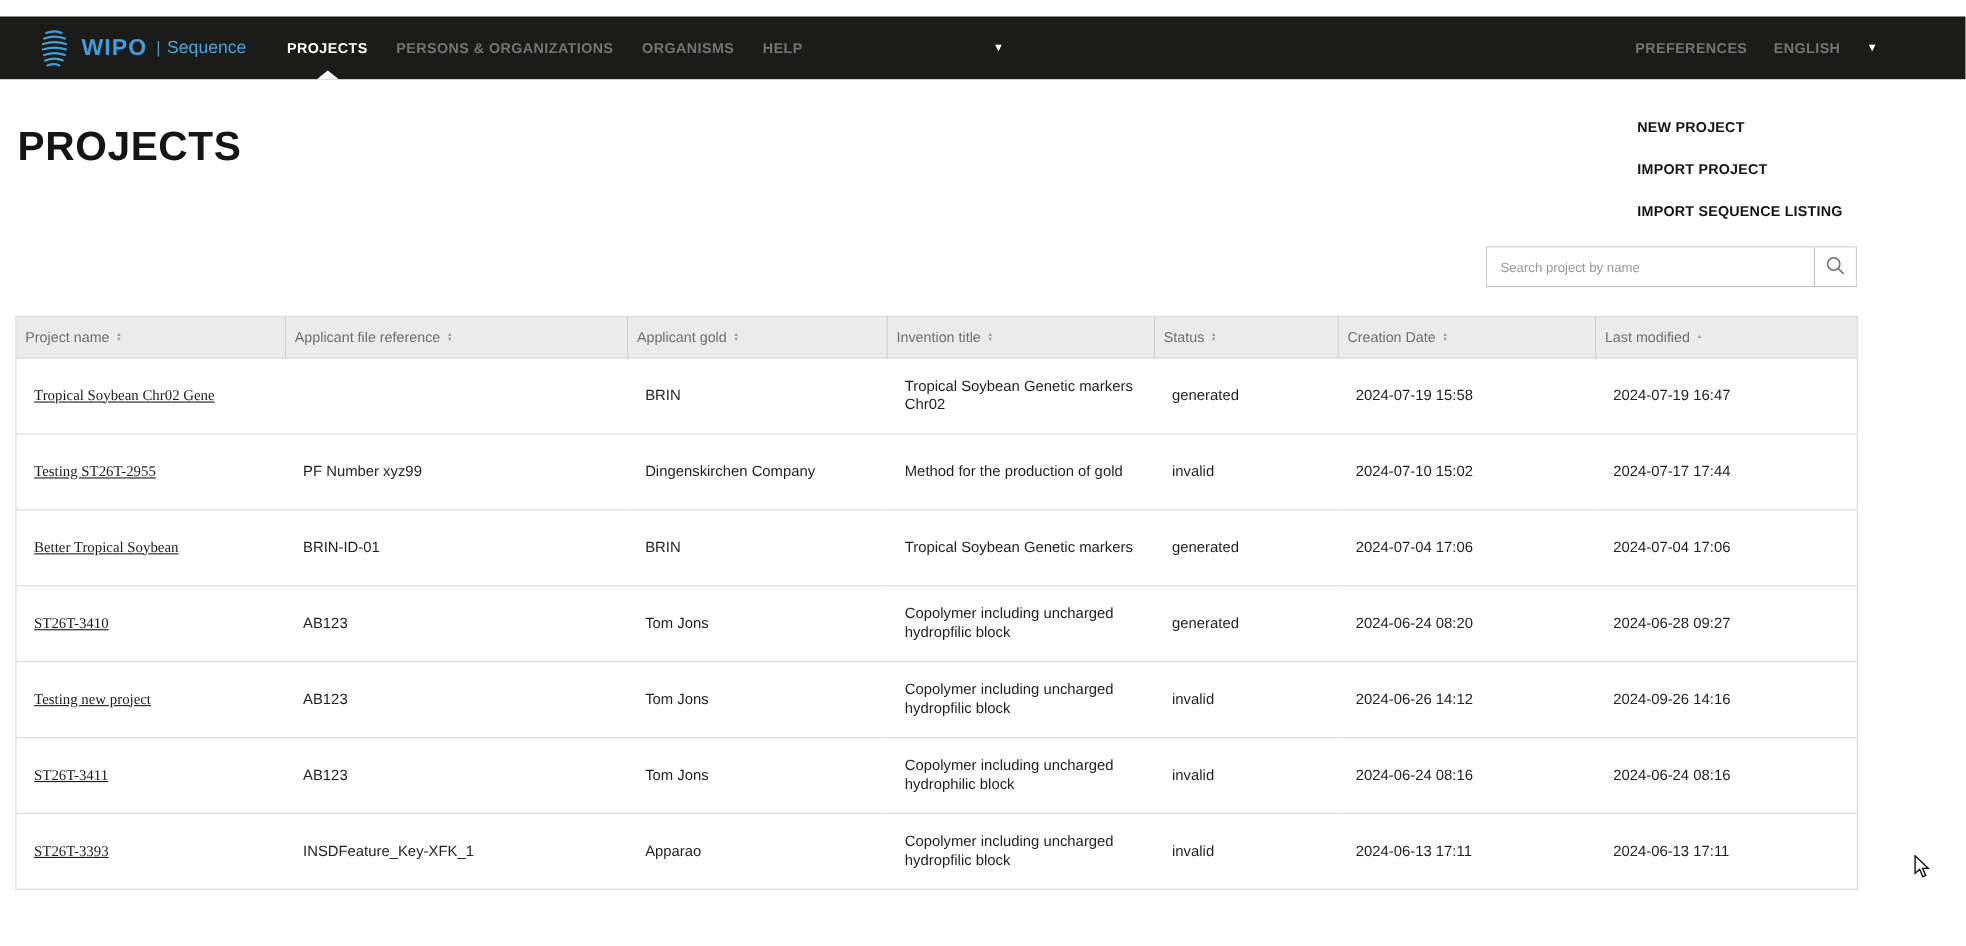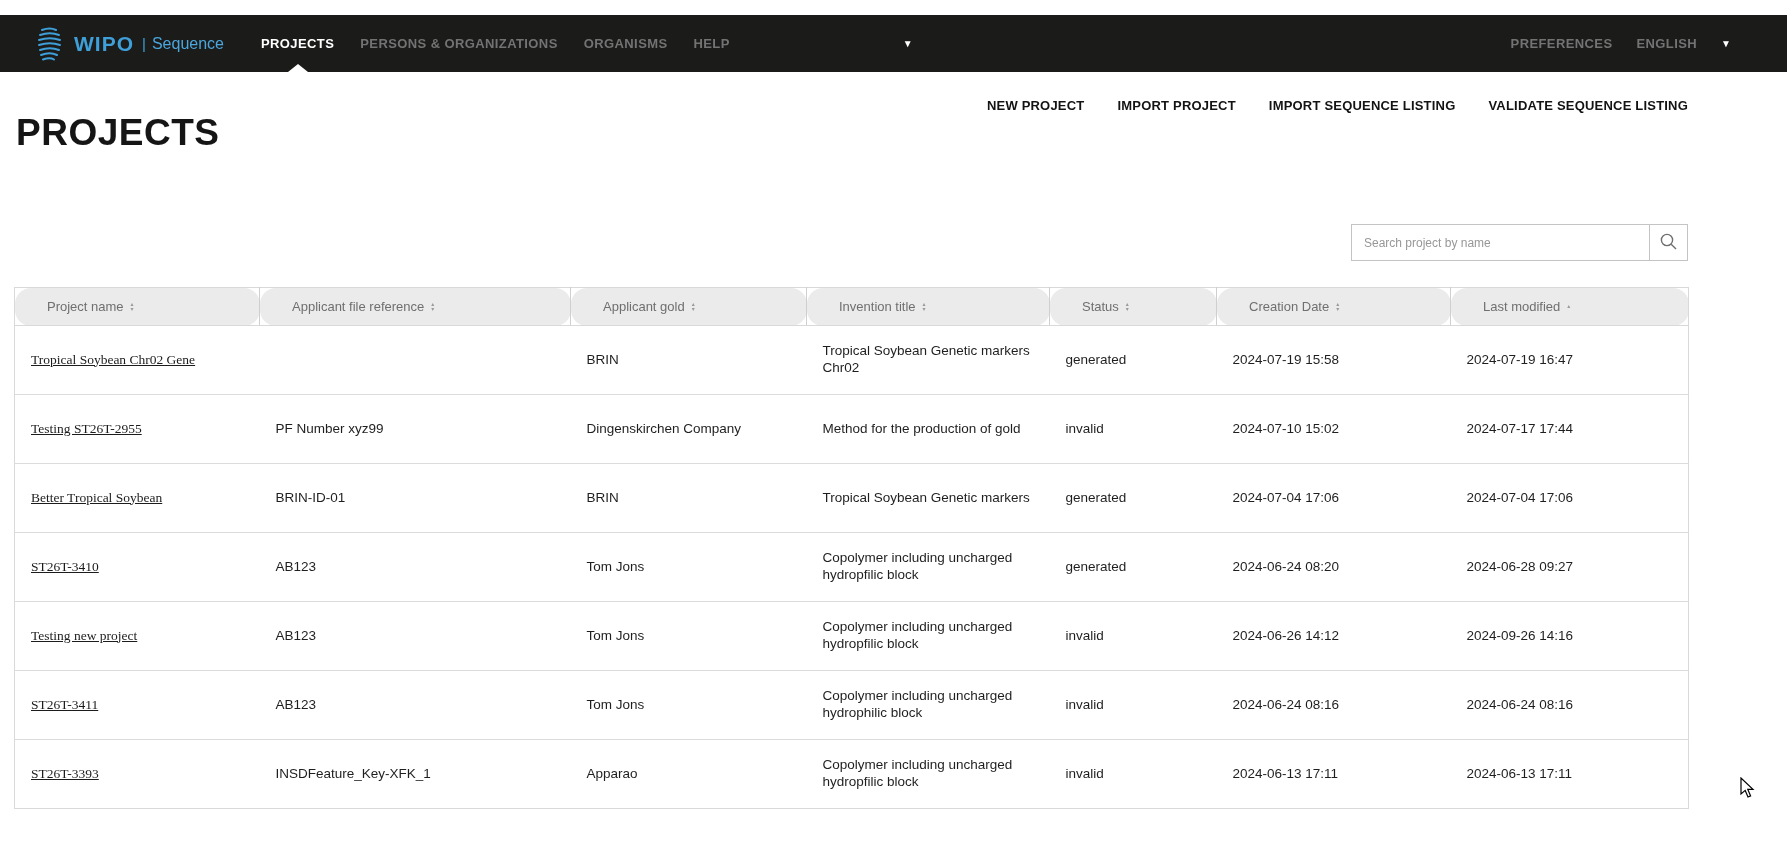--- a/index.html
+++ b/index.html
@@ -17,26 +17,26 @@
   .brand-prod { color:#4aa6dd; font-size:16px; }
   .nav-items { display:flex; align-items:center; margin-left:24px; height:57px; }
   .nav-item { position:relative; height:57px; display:flex; align-items:center;
               padding:0 13px; color:#737373; font-size:13px; font-weight:bold;
               letter-spacing:0.4px; cursor:pointer; }
   .nav-item.active { color:#ffffff; }
   .notch { position:absolute; bottom:0; left:50%; transform:translateX(-50%);
            width:0; height:0; border-left:10px solid transparent;
            border-right:10px solid transparent; border-bottom:8px solid #ffffff; }
   .nav-caret { color:#ffffff; font-size:10px; margin-left:160px; cursor:pointer; }
-  .nav-right { margin-left:auto; margin-right:56px; display:flex; align-items:center; }
+  .nav-right { margin-left:auto; margin-right:80px; display:flex; align-items:center; }
   .nav-right .nav-item { padding:0 12px; }
   .nav-right .nav-caret { margin-left:12px; }
 
   
-  .actions { position:absolute; top:98px; right:99px; display:flex; gap:33px; }
+  .actions { position:absolute; top:108px; right:99px; display:flex; gap:23px;flex-direction:column; }
   .action-link { font-size:13px; font-weight:bold; color:#131313; letter-spacing:0.2px;
                  text-decoration:none; cursor:pointer; white-space:nowrap; }
 
   
   .page-title { position:absolute; top:112px; left:16px; font-size:37px;
                 font-weight:800; color:#151515; letter-spacing:0.5px; }
 
   
   .search-box { position:absolute; top:224px; right:99px; width:337px; height:37px;
                 border:1px solid #c4c4c4; background:#ffffff; display:flex; }
@@ -46,22 +46,22 @@
   .search-btn { width:38px; border:none; border-left:1px solid #c4c4c4; background:#ffffff;
                 display:flex; align-items:center; justify-content:center; cursor:pointer; }
 
   
   .table-wrap { position:absolute; top:287px; left:14px; width:1674px; }
   table { border-collapse:collapse; table-layout:fixed; width:1674px;
           border:1px solid #d9d9d9; }
   col.c1{width:245px} col.c2{width:311px} col.c3{width:236px} col.c4{width:243px}
   col.c5{width:167px} col.c6{width:234px} col.c7{width:238px}
   th { height:38px; background:#ebebeb; color:#6f6f6f; font-size:13px; font-weight:normal;
-       text-align:left; padding-left:32px; border-right:1px solid #cfcfcf;
-       border-bottom:1px solid #d9d9d9; cursor:pointer; white-space:nowrap;border-radius:16px; }
+       text-align:left; padding-left:8px; border-right:1px solid #cfcfcf;
+       border-bottom:1px solid #d9d9d9; cursor:pointer; white-space:nowrap; }
   th:last-child { border-right:none; }
   td { height:69px; padding-left:16px; padding-right:14px; font-size:13.5px; color:#1f1f1f;
        border-top:1px solid #dcdcdc; vertical-align:middle; line-height:1.25; }
   tr.body-row td:first-child a { color:#1c1c1c; text-decoration:underline; cursor:pointer;font-family:Liberation Serif, serif; }
   .th-inner { display:inline-flex; align-items:center; gap:7px; }
   .sort-icon { display:inline-flex; flex-direction:column; line-height:4px;
                color:#9a9a9a; font-size:6px; }
   .sort-icon span { height:5px; }
 
   

